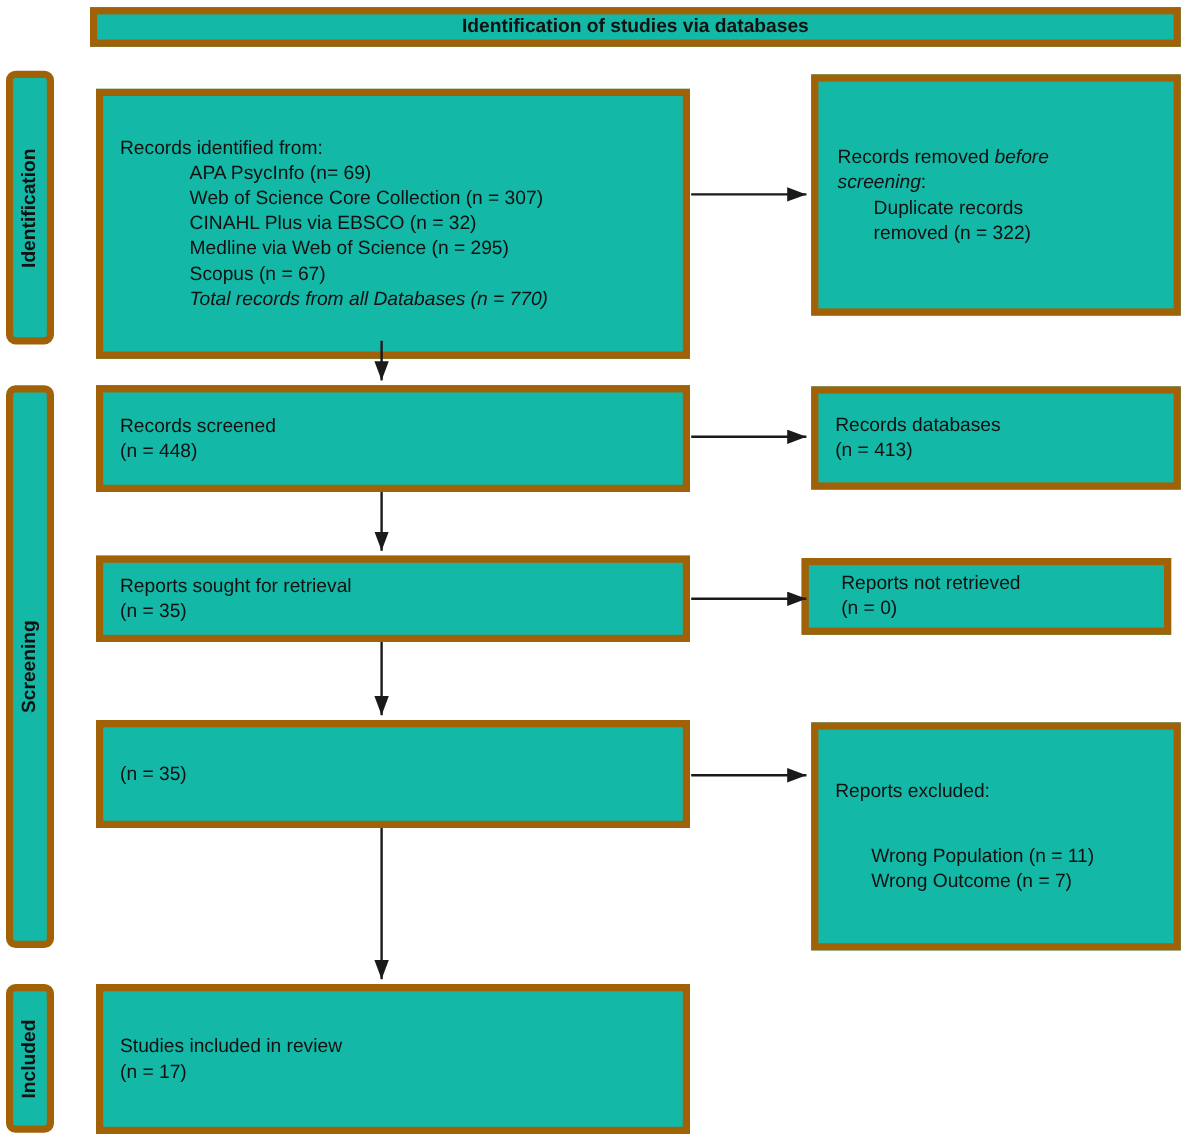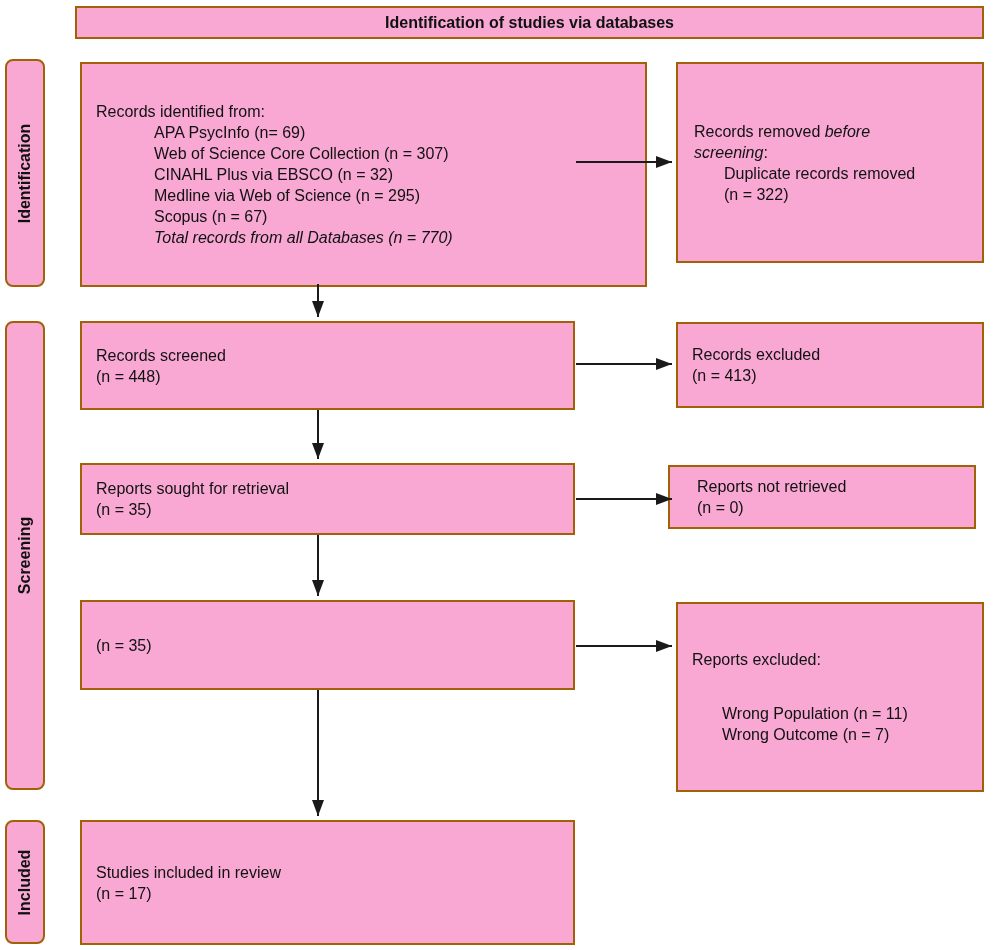--- a/index.html
+++ b/index.html
@@ -8,22 +8,22 @@
     position: relative;
     width: 1000px;
     height: 950px;
     background: #ffffff;
     overflow: hidden;
     font-size: 16px;
     line-height: 21px;
   }
   .box {
     position: absolute;
-    border: 2px solid #a16207;
-    background: #f9a8d4;
+    border: 6px solid #a16207;
+    background: #14b8a6;
     box-sizing: border-box;
   }
   .headerbox {
     display: flex;
     align-items: center;
     justify-content: center;
     font-weight: bold;
     font-size: 16px;
   }
   .stage {
@@ -67,21 +67,21 @@
   <div class="box stage" style="left:5px; top:59px; width:40px; height:228px;">
     <span class="rot">Identification</span>
   </div>
   <div class="box stage" style="left:5px; top:321px; width:40px; height:469px;">
     <span class="rot">Screening</span>
   </div>
   <div class="box stage" style="left:5px; top:820px; width:40px; height:124px;">
     <span class="rot">Included</span>
   </div>
 
-  <div class="box flowbox" style="left:80px; top:62px; width:567px; height:225px;">
+  <div class="box flowbox" style="left:80px; top:74px; width:495px; height:225px;">
     <div>Records identified from:</div>
     <div class="indent">
       <div>APA PsycInfo (n= 69)</div>
       <div>Web of Science Core Collection (n = 307)</div>
       <div>CINAHL Plus via EBSCO (n = 32)</div>
       <div>Medline via Web of Science (n = 295)</div>
       <div>Scopus (n = 67)</div>
       <div class="italic">Total records from all Databases (n = 770)</div>
     </div>
   </div>
@@ -92,21 +92,21 @@
       <div>Duplicate records removed (n = 322)</div>
     </div>
   </div>
 
   <div class="box flowbox" style="left:80px; top:321px; width:495px; height:89px;">
     <div>Records screened</div>
     <div>(n = 448)</div>
   </div>
 
   <div class="box flowbox" style="left:676px; top:322px; width:308px; height:86px;">
-    <div>Records excluded</div>
+    <div>Records databases</div>
     <div>(n = 413)</div>
   </div>
 
   <div class="box flowbox" style="left:80px; top:463px; width:495px; height:72px;">
     <div>Reports sought for retrieval</div>
     <div>(n = 35)</div>
   </div>
 
   <div class="box flowbox" style="left:668px; top:465px; width:308px; height:64px;padding-left:27px;">
     <div>Reports not retrieved</div>

